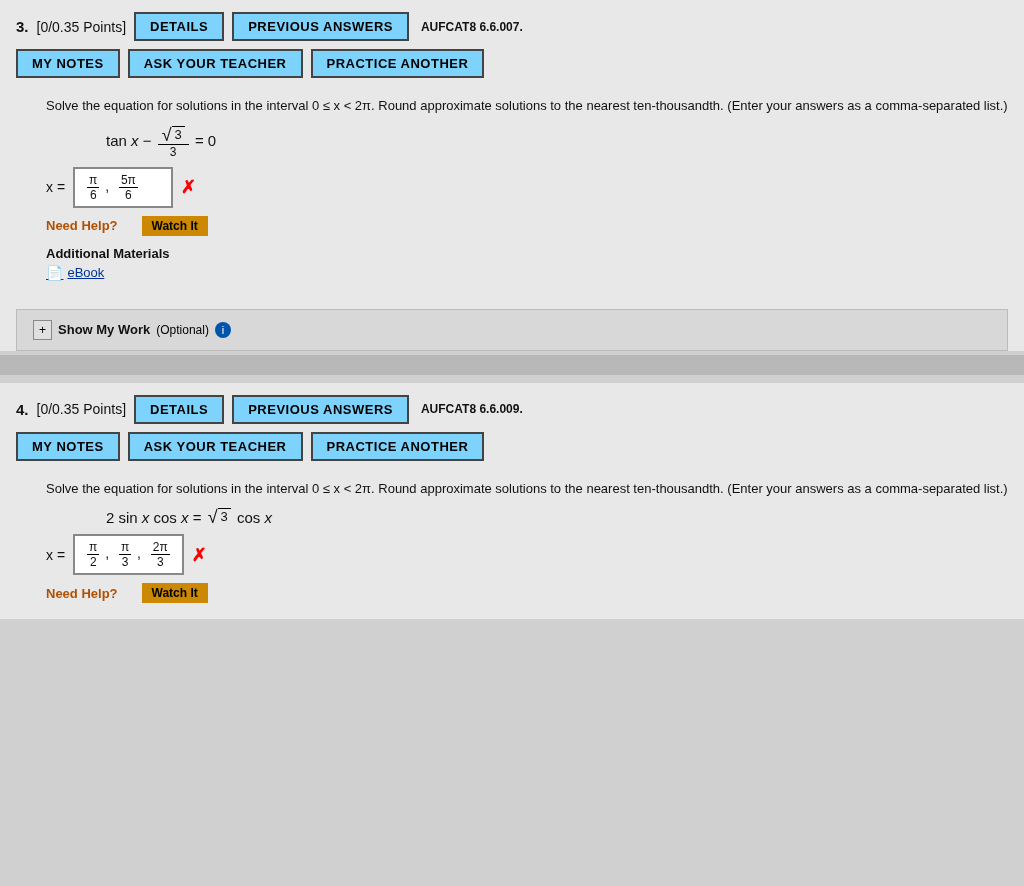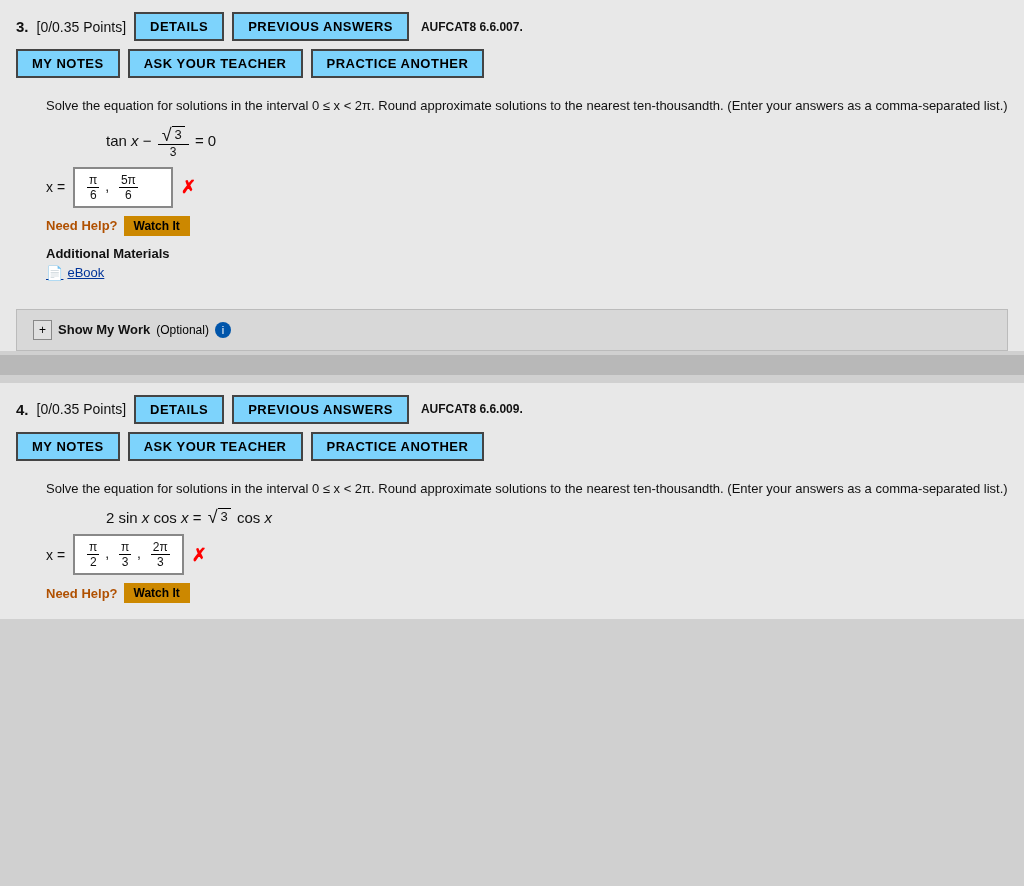--- a/index.html
+++ b/index.html
@@ -79,21 +79,21 @@
       color: red;
       font-size: 18px;
       font-weight: bold;
     }
     .need-help {
       color: #b05000;
       font-weight: bold;
       font-size: 13px;
       display: flex;
       align-items: center;
-      gap: 6px;
+      gap: 24px;
       margin: 8px 0;
     }
     .watch-it-btn {
       background: #cc8800;
       color: #000000;
       border: none;
       padding: 3px 10px;
       font-size: 12px;
       font-weight: bold;
       cursor: pointer;

